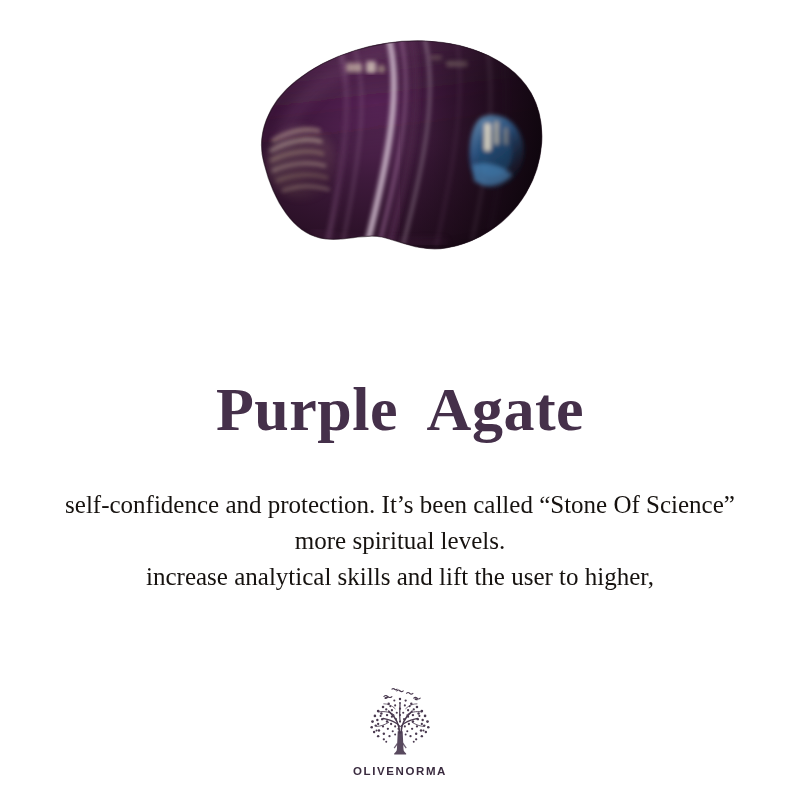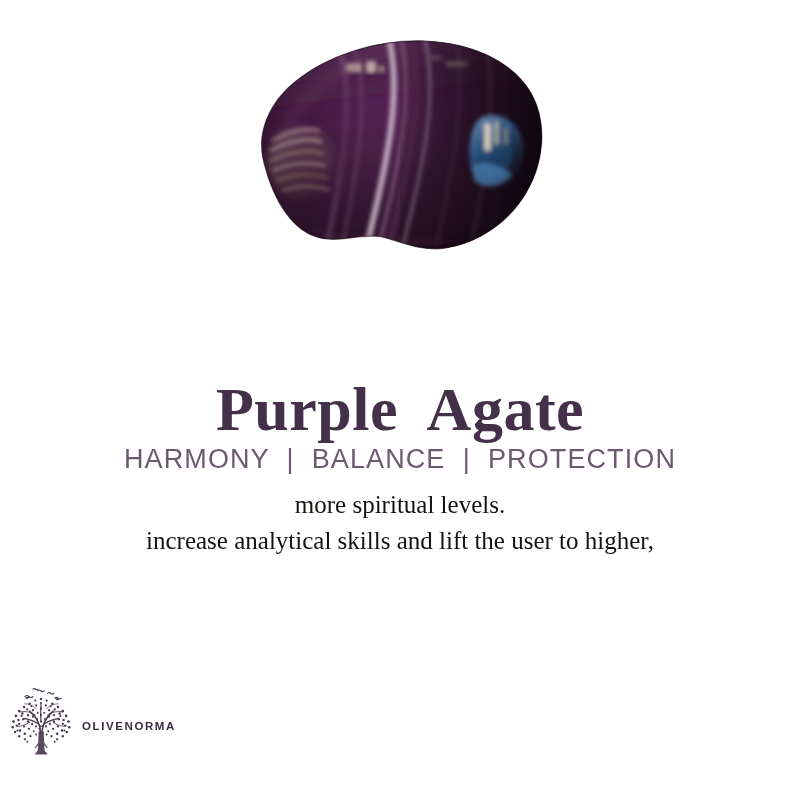--- a/index.html
+++ b/index.html
@@ -92,21 +92,21 @@
     white-space: pre;
   }
 
   
   .logo {
     position: absolute;
     top: 686px;
     left: 0;
     width: 800px;
     display: flex;
-    flex-direction: row;
+    flex-direction: column;
     align-items: center;
   }
   .logo-mark {
     display: block;
     width: 82px;
     height: 76px;
   }
   .logo-text {
     margin-top: 3px;
     font-family: "Liberation Sans", sans-serif;
@@ -248,23 +248,23 @@
                C298 88, 294 128, 276 158
                C258 188, 228 208, 196 213
                C170 217, 150 206, 132 202
                C112 198, 92 208, 70 203
                C44 197, 24 168, 14 128 Z" fill="none" stroke="#1b0c18" stroke-width="1.2" opacity="0.55"></path>
     </svg>
   </div>
 
   <h1 class="title">Purple  Agate</h1>
 
-  <div class="subtitle">HARMONY  |  BALANCE  |  PROTECTION</div>
 
   <div class="body-copy">
+    <span class="line">self-confidence and protection. It’s been called “Stone Of Science”</span>
     <span class="line">more spiritual levels.</span>
     <span class="line">increase analytical skills and lift the user to higher,</span>
   </div>
 
   <div class="logo">
     <svg class="logo-mark" viewBox="0 0 100 94" aria-hidden="true">
       <g fill="#4a3a50">
 
         <path d="M47.2 56 L46.2 78 C46.1 80.5 44.6 82.2 42.8 83.4 L42.8 84.6 L57.6 84.6 L57.6 83.4 C55.8 82.2 54.4 80.5 54.3 78 L53.3 56 Z" opacity="0.92"></path>
         <path d="M46.6 70 L42.2 76.5 L43.4 77.2 L47.0 72.4 Z" opacity="0.8"></path>

